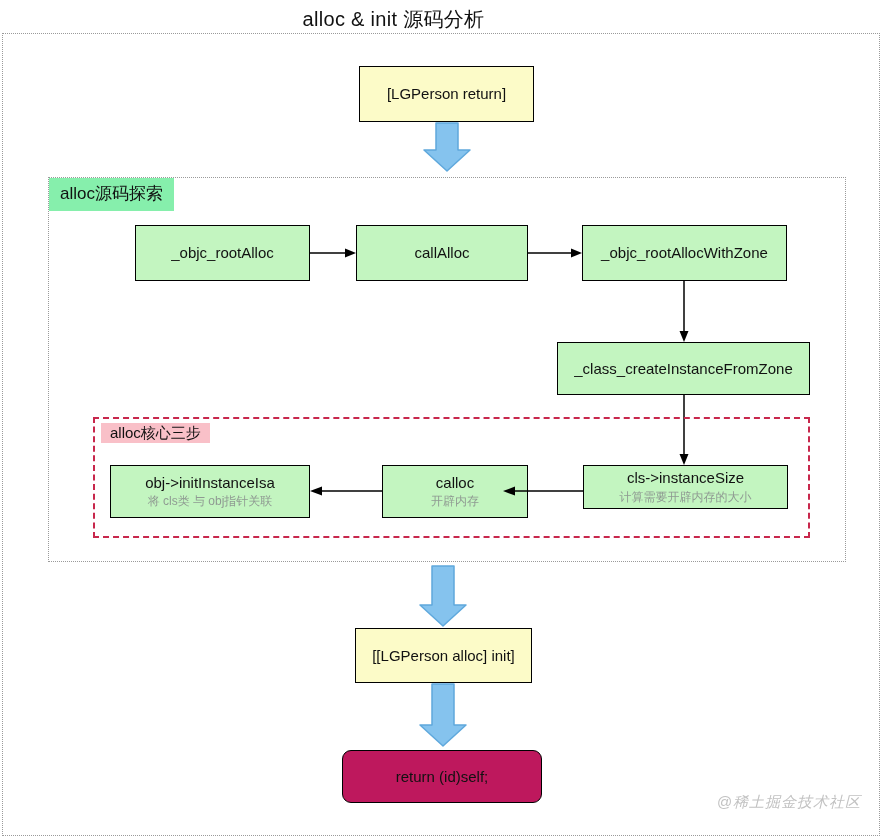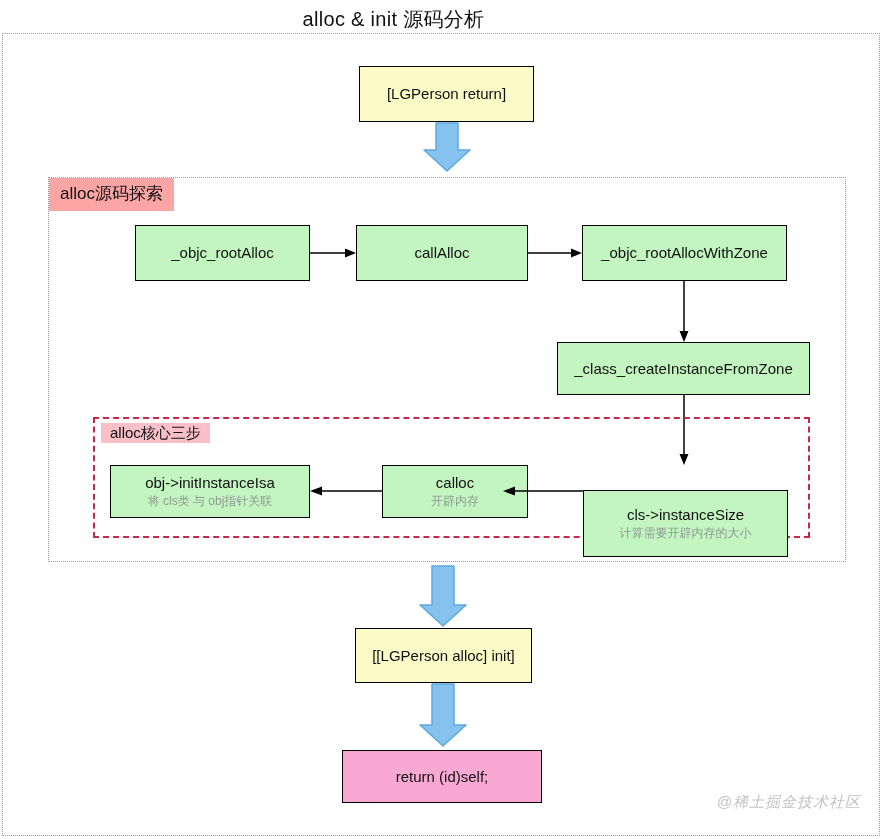--- a/index.html
+++ b/index.html
@@ -8,33 +8,33 @@
   .canvas { position:relative; width:883px; height:839px; background:#fff; overflow:hidden; }
   .abs { position:absolute; }
 
   .title { position:absolute; top:6px; left:0; width:787px; text-align:center;
            font-size:20px; font-weight:500; color:#111; letter-spacing:.3px; }
 
   .outer-border { position:absolute; left:2px; top:33px; width:878px; height:803px;
                   border:1px dotted #9a9a9a; }
 
   .region { position:absolute; border:1px dotted #9a9a9a; }
-  .region-label { position:absolute; left:0; top:0; background:#fca5a5; color:#111;
+  .region-label { position:absolute; left:0; top:0; background:#86efac; color:#111;
                   font-size:17px; padding:5px 11px; line-height:1.35; white-space:nowrap; }
 
   .coreregion { position:absolute; border:2px dashed #c8274c; }
   .core-label { position:absolute; left:6px; top:4px; background:#f9c0c8; color:#111;
                 font-size:15px; padding:0 9px; line-height:1.35; white-space:nowrap; }
 
   .box { position:absolute; display:flex; flex-direction:column; align-items:center;
          justify-content:center; border:1.5px solid #000; text-align:center;
          font-size:15px; color:#111; line-height:1.3; }
   .yellow { background:#fcfbc8; }
   .green  { background:#c3f5c0; }
-  .white  { background:#f9a8d4; }
+  .white  { background:#be185d;border-radius:9px; }
   .box .sub { font-size:12px; color:#8f9a92; margin-top:2px; }
 
   .watermark { position:absolute; right:22px; top:793px; font-size:15px; color:#c2c2c2;
                letter-spacing:1px;font-style:italic; }
 
   svg { display:block; }
 </style>
 </head>
 <body>
 
@@ -87,21 +87,21 @@
 
   <svg class="abs" style="left:678px;top:395px" width="12" height="70">
     <line x1="6" y1="0" x2="6" y2="60" stroke="#000" stroke-width="1.5"></line>
     <polygon points="1.5,59 6,70 10.5,59" fill="#000"></polygon>
   </svg>
 
   <div class="coreregion coreregion-box" style="position:absolute;left:93px;top:417px;width:717px;height:121px;border:2px dashed #c8274c">
     <div class="core-label">alloc核心三步</div>
   </div>
 
-  <div class="box green" style="left:583px;top:490px;width:205px;height:67px">
+  <div class="box green" style="left:583px;top:465px;width:205px;height:44px">
     <div>cls-&gt;instanceSize</div>
     <div class="sub">计算需要开辟内存的大小</div>
   </div>
   <div class="box green" style="left:382px;top:465px;width:146px;height:53px">
     <div>calloc</div>
     <div class="sub">开辟内存</div>
   </div>
   <div class="box green" style="left:110px;top:465px;width:200px;height:53px">
     <div>obj-&gt;initInstanceIsa</div>
     <div class="sub">将 cls类 与 obj指针关联</div>

